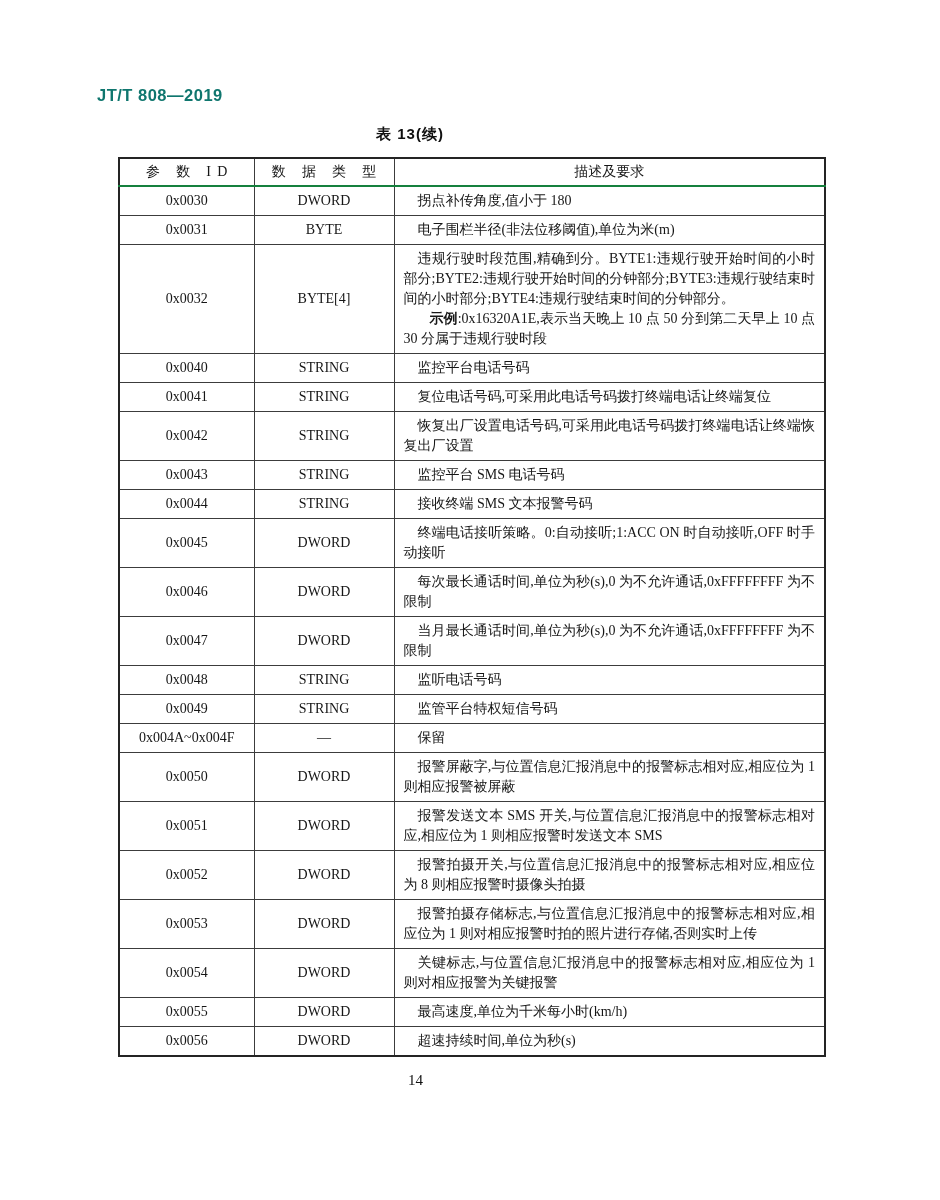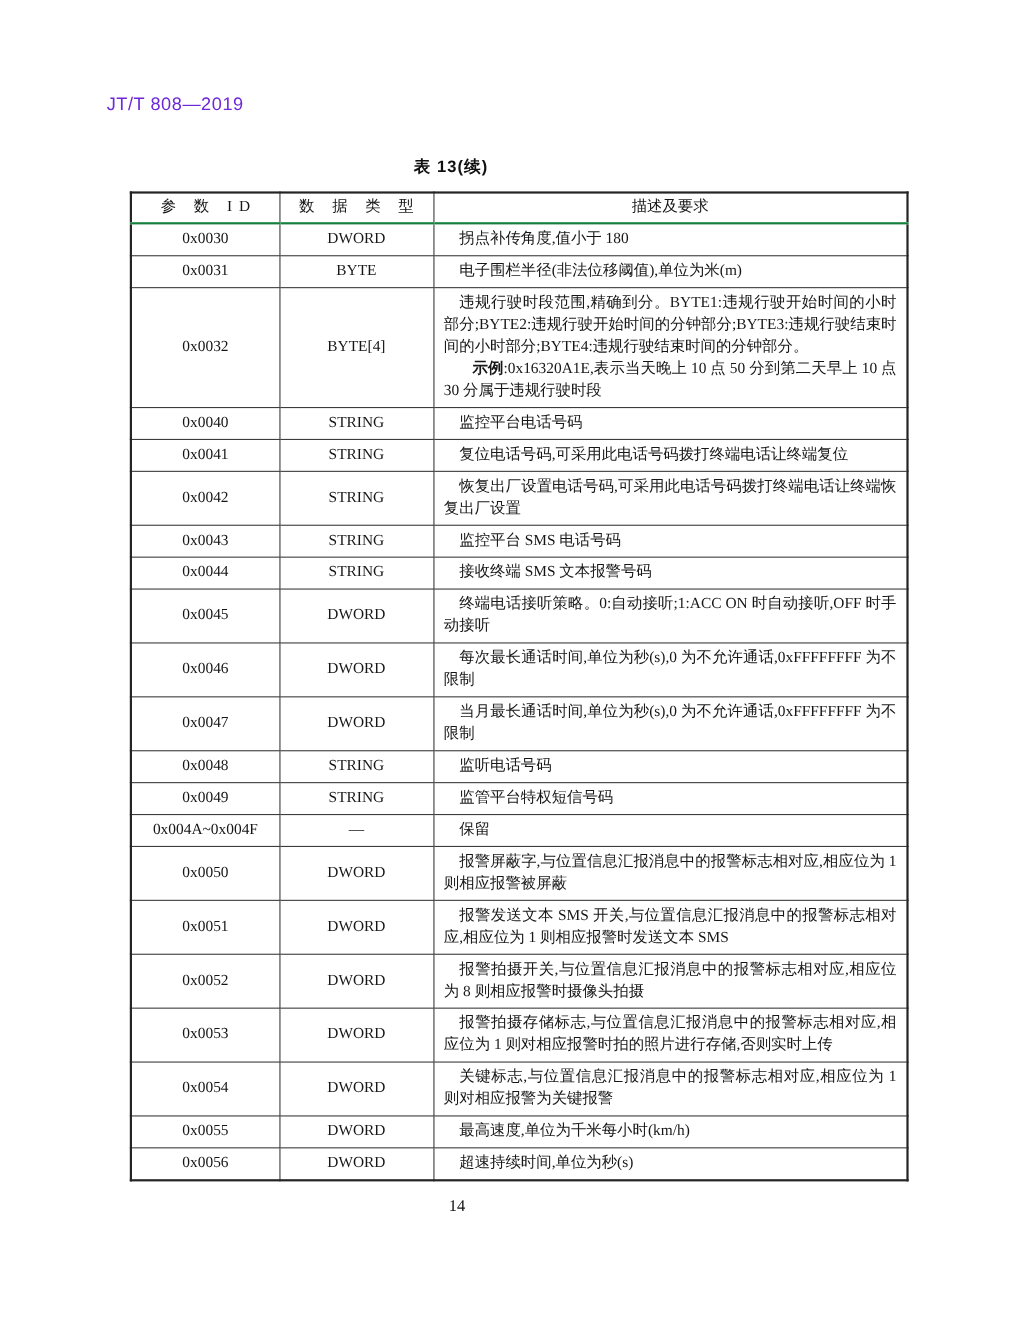--- a/index.html
+++ b/index.html
@@ -10,25 +10,26 @@
     font-family:"Liberation Serif","DejaVu Serif",serif;
     color:#161616;
     overflow:hidden;
   }
   .doc-code{
     position:absolute;
     left:97px;top:86px;
     font-family:"Liberation Sans","DejaVu Sans",sans-serif;
     font-size:16.5px;
     letter-spacing:0.5px;
-    color:#6d28d9;
+    color:#0f766e;
+    font-weight:bold;
   }
   .content{
     position:absolute;
-    left:118px;top:142px;
+    left:118px;top:125px;
     width:584px;
   }
   .table-title{
     text-align:center;
     font-family:"Liberation Sans","DejaVu Sans",sans-serif;
     font-size:15px;
     font-weight:600;
     letter-spacing:1px;
     color:#101010;
     margin-bottom:13px;

